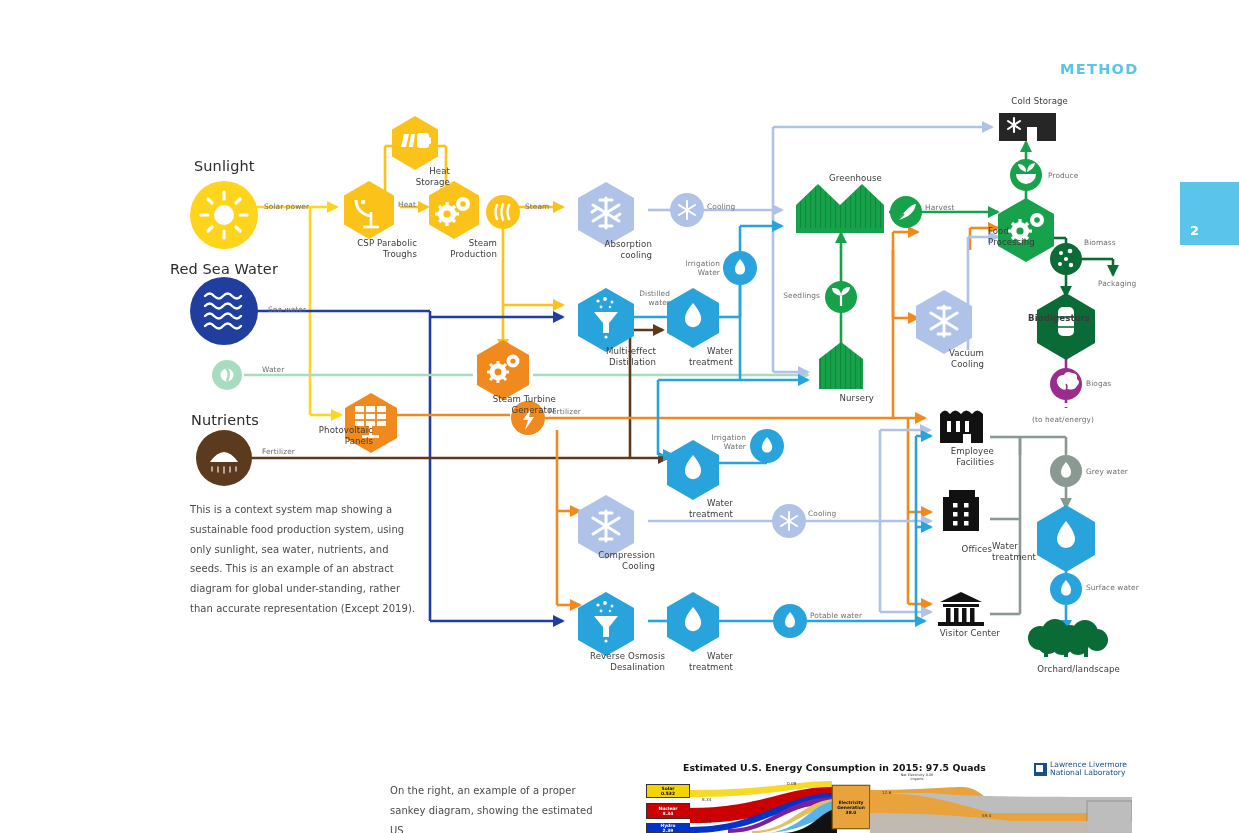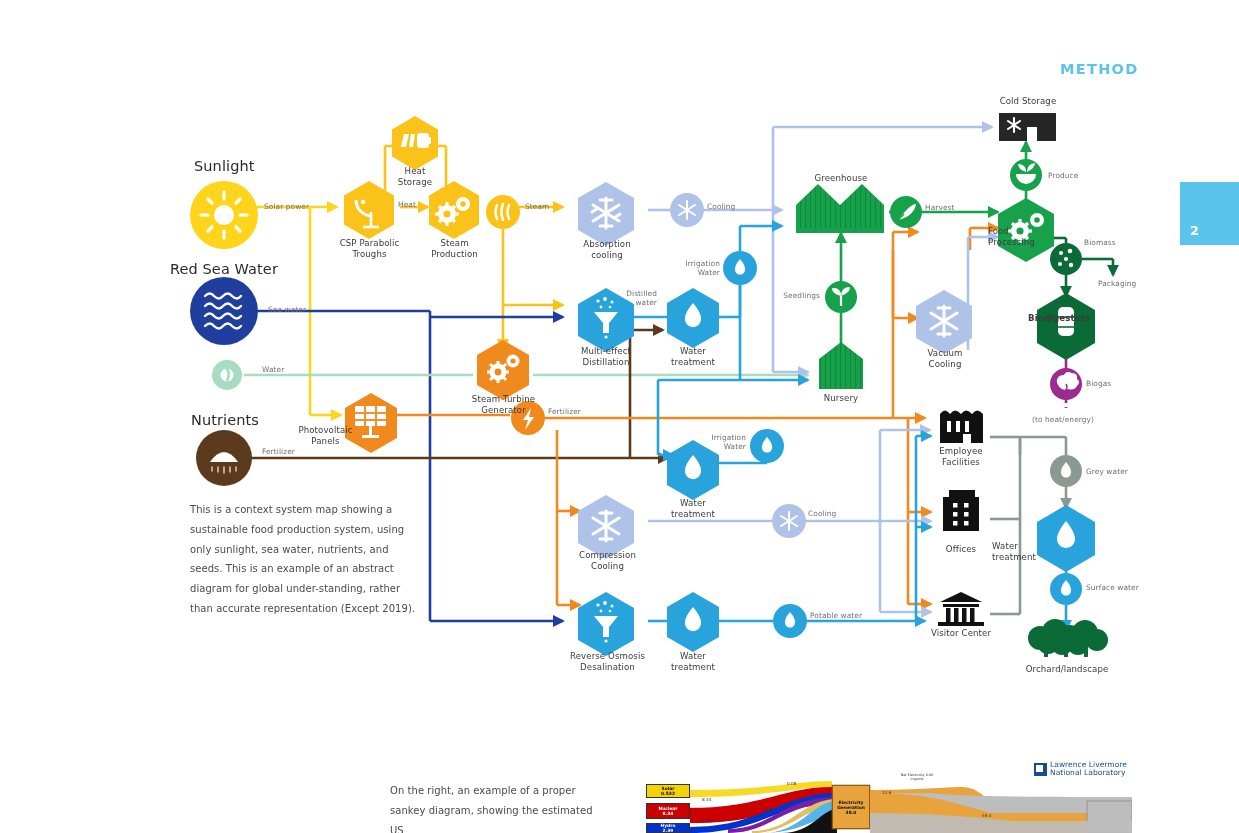--- a/index.html
+++ b/index.html
@@ -37,21 +37,21 @@
 
   
   #flow-svg { left: 0; top: 0; }
 
   
   .nlabel {
     position: absolute;
     color: #3b3b3b;
     font-size: 8.6px;
     line-height: 10.5px;
-    text-align: center;
+    text-align: right;
     white-space: pre-line;
     letter-spacing: .1px;
   }
   .flabel {
     position: absolute;
     color: #6e6e6e;
     font-size: 7.4px;
     line-height: 9px;
     white-space: pre-line;
     letter-spacing: .1px;
@@ -692,41 +692,42 @@
 
   <div class="flabel" style="left:264px;top:202px">Solar power</div>
   <div class="flabel" style="left:398px;top:200px">Heat</div>
   <div class="flabel" style="left:525px;top:202px">Steam</div>
   <div class="flabel" style="left:268px;top:305px">Sea water</div>
   <div class="flabel" style="left:262px;top:365px">Water</div>
   <div class="flabel" style="left:262px;top:447px">Fertilizer</div>
   <div class="flabel" style="left:548px;top:407px">Fertilizer</div>
   <div class="flabel" style="left:707px;top:202px">Cooling</div>
   <div class="flabel" style="left:808px;top:509px">Cooling</div>
-  <div class="flabel r" style="left:595px;top:289px;width:62px">Distilled
+  <div class="flabel r" style="left:608px;top:289px;width:62px">Distilled
 water</div>
   <div class="flabel r" style="left:676px;top:259px;width:44px">Irrigation
 Water</div>
   <div class="flabel r" style="left:702px;top:433px;width:44px">Irrigation
 Water</div>
   <div class="flabel" style="left:810px;top:611px">Potable water</div>
   <div class="flabel r" style="left:775px;top:291px;width:45px">Seedlings</div>
   <div class="flabel" style="left:925px;top:203px">Harvest</div>
   <div class="flabel" style="left:1048px;top:171px">Produce</div>
   <div class="flabel" style="left:1084px;top:238px">Biomass</div>
   <div class="flabel" style="left:1098px;top:279px">Packaging</div>
   <div class="flabel" style="left:1086px;top:379px">Biogas</div>
   <div class="flabel" style="left:1032px;top:415px">(to heat/energy)</div>
   <div class="flabel" style="left:1086px;top:467px">Grey water</div>
   <div class="flabel" style="left:1086px;top:583px">Surface water</div>
 
   <div class="bodytext" id="caption-1">This is a context system map showing a sustainable food production system, using only sunlight, sea water, nutrients, and seeds. This is an example of an abstract diagram for global under-standing, rather than accurate representation (Except 2019).</div>
   <div class="bodytext" id="caption-2">On the right, an example of a proper sankey diagram, showing the estimated US</div>
 
   <div class="abs" id="sankey">
+    <div id="sankey-title">Estimated U.S. Energy Consumption in 2015: 97.5 Quads</div>
     <div id="sankey-logo">
       <span class="mark"></span>
       <span class="txt">Lawrence Livermore
 National Laboratory</span>
     </div>
 
     <svg width="500" height="76" style="position:absolute;left:0;top:0">
       <path d="M58 33 C140 33 160 24 200 24 L200 30 C160 30 140 40 58 40 Z" fill="#F5D300" opacity=".85"></path>
       <path d="M58 51 C130 51 150 30 200 30 L200 48 C150 48 130 66 58 66 Z" fill="#CC0000"></path>
       <path d="M58 70 C130 70 150 36 205 36 L205 44 C150 44 130 76 58 76 Z" fill="#0033CC"></path>

